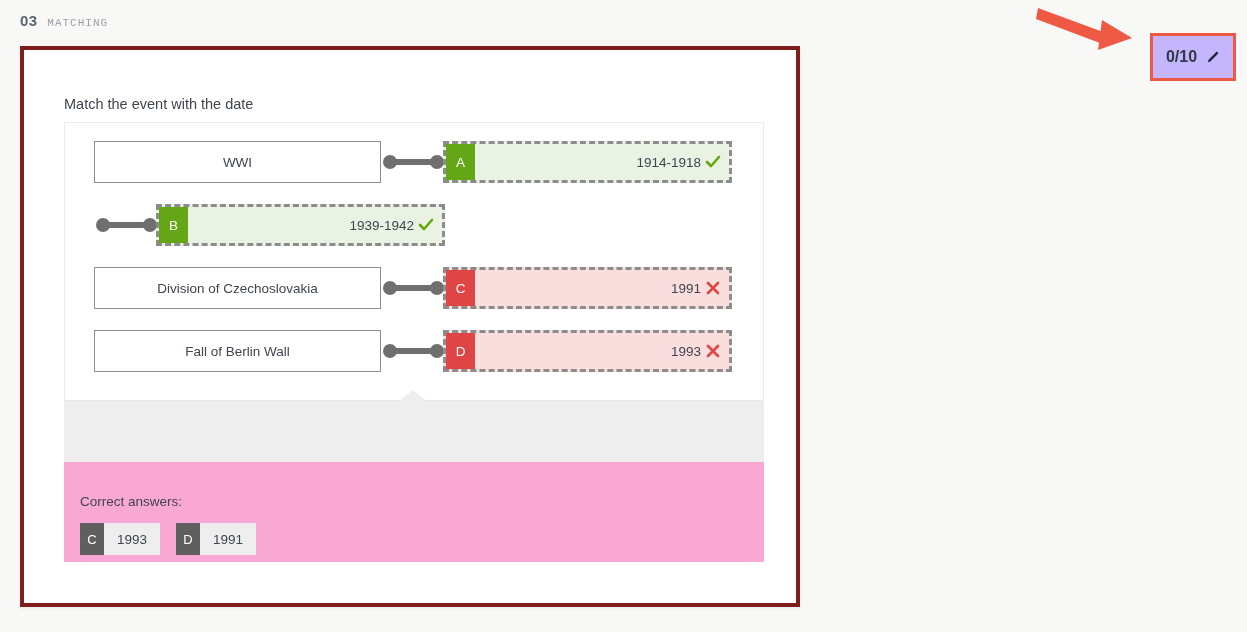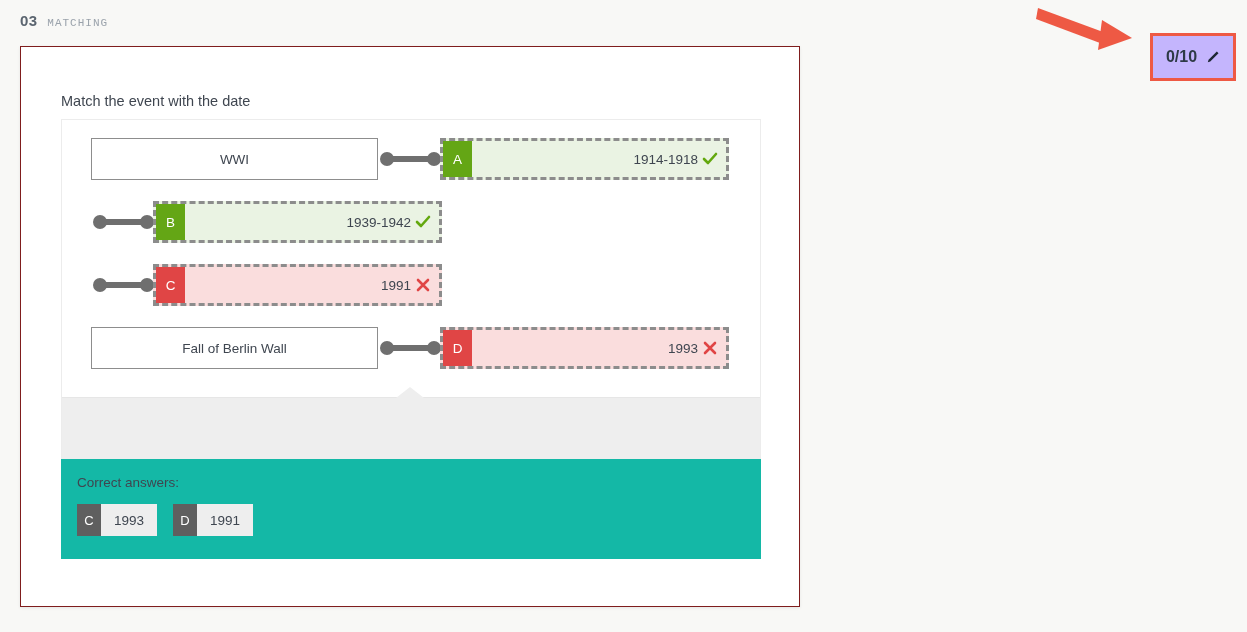--- a/index.html
+++ b/index.html
@@ -73,21 +73,21 @@
   }
 
   
   .card {
     position: absolute;
     left: 20px;
     top: 46px;
     width: 780px;
     height: 561px;
     background: #ffffff;
-    border: 1px solid #7f1d1d;
+    border: 4px solid #7f1d1d;
     box-shadow: 0 1px 3px rgba(0,0,0,0.08);
     box-sizing: border-box;
   }
 
   .prompt {
     position: absolute;
     left: 40px;
     top: 46px;
     font-size: 14.5px;
     color: #3f4650;
@@ -212,23 +212,23 @@
     border-bottom: 11px solid #eeeeee;
   }
 
   
   .answers-panel {
     position: absolute;
     left: 40px;
     top: 412px;
     width: 700px;
     height: 100px;
-    background: #14b8a6;
-    box-sizing: border-box;
-    padding: 16px 16px;
+    background: #f9a8d4;
+    box-sizing: border-box;
+    padding: 32px 16px;
   }
   .answers-title {
     font-size: 13.5px;
     color: #3f4650;
     margin-bottom: 14px;
   }
   .answer-chips {
     display: flex;
     gap: 16px;
   }
@@ -315,20 +315,21 @@
         <div class="answer-slot correct">
           <div class="letter-chip">B</div>
           <div class="answer-text">1939-1942</div>
           <svg class="result-icon" viewBox="0 0 16 16">
             <path d="M2 8 L6 12 L14 3" stroke="#63a80e" stroke-width="2.6" fill="none" stroke-linecap="round" stroke-linejoin="round"></path>
           </svg>
         </div>
       </div>
 
       <div class="match-row">
+        <div class="left-item">Division of Czechoslovakia</div>
         <div class="connector">
           <div class="bar"></div>
           <div class="knob left"></div>
           <div class="knob right"></div>
         </div>
         <div class="answer-slot incorrect">
           <div class="letter-chip">C</div>
           <div class="answer-text">1991</div>
           <svg class="result-icon" viewBox="0 0 16 16">
             <path d="M3 3 L13 13 M13 3 L3 13" stroke="#e04545" stroke-width="2.6" fill="none" stroke-linecap="round"></path>

